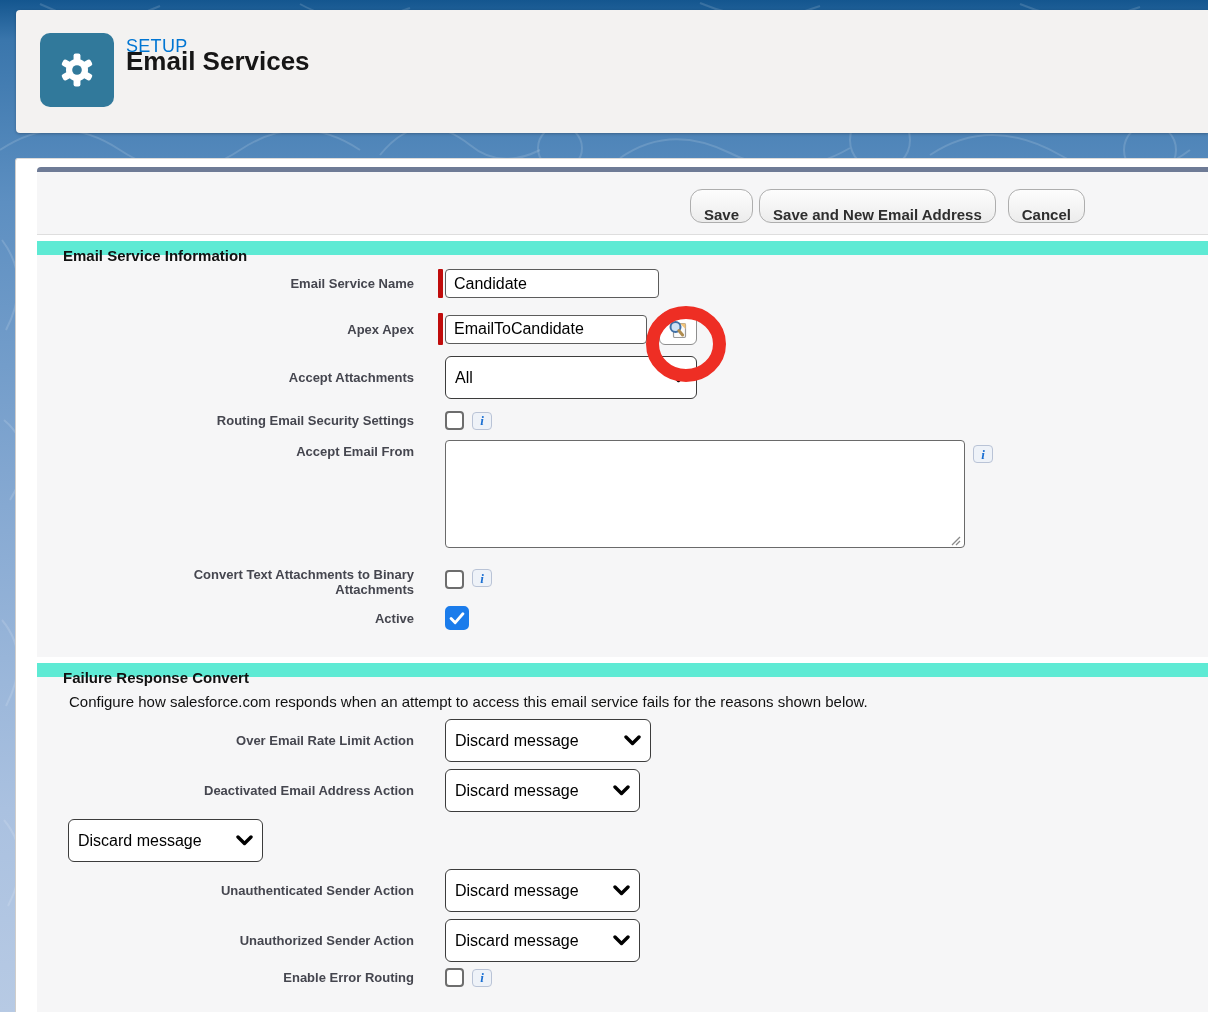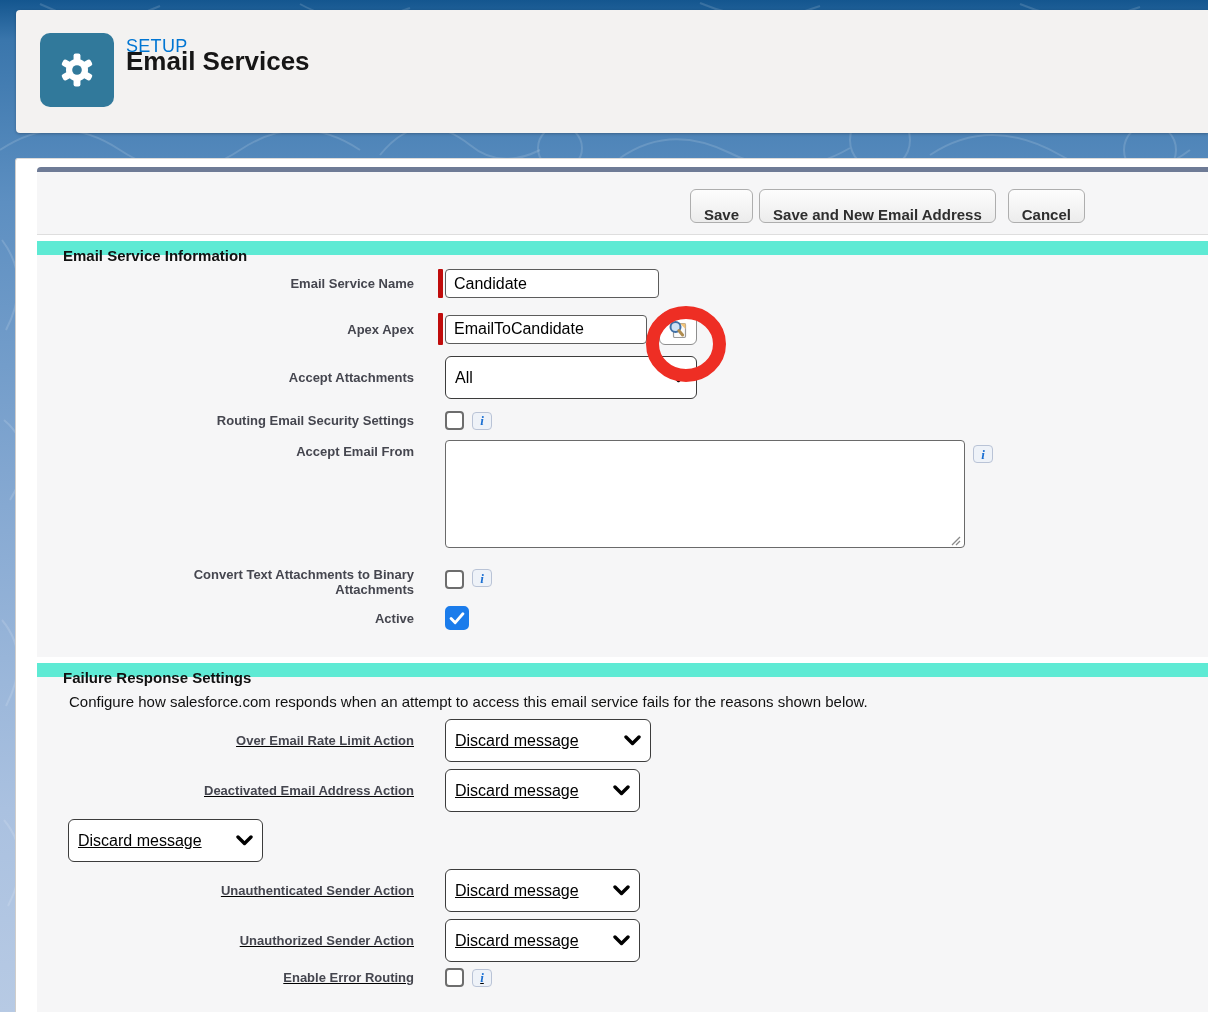--- a/index.html
+++ b/index.html
@@ -20,21 +20,21 @@
   .page-title { position:absolute; left:110px; top:36px; font-size:26px; font-weight:bold; color:#161616; }
 
   
   .content-panel { position:absolute; left:15px; top:158px; right:0; bottom:0;
     background:#fff; border-left:1px solid #cfcdcb; border-top:1px solid #dddbd9; border-radius:3px 0 0 0; }
   .form-block { position:absolute; left:21px; top:8px; right:0; bottom:0;
     background:#f6f6f7; border-top:5px solid #6e7b96; border-radius:4px 0 0 0; }
 
   
   .btn-row { padding:17px 0 11px 653px; display:flex; align-items:center; border-bottom:1px solid #dedede; background:#f6f6f7; }
-  .sf-btn { height:30px; border:1px solid #aeaeae; border-radius:6px; padding:16px 13px;
+  .sf-btn { height:30px; border:1px solid #aeaeae; border-radius:12px; padding:16px 13px;
     background:linear-gradient(180deg,#fdfdfd,#ececec); font-family:"Liberation Sans",sans-serif;
     font-size:15px; font-weight:bold; color:#2e2e2e; cursor:pointer; }
   .sf-btn + .sf-btn { margin-left:6px; }
   .sf-btn.cancel { margin-left:12px; }
 
   .gap-white { height:6px; background:#fff; }
   .section-bar { height:14px; line-height:30px; background:#5eead4; padding-left:26px;
     font-size:15px; font-weight:bold; color:#111; }
 
   
@@ -81,21 +81,21 @@
   .r-adv { margin-top:12px; }
   .r-from { margin-top:10px; }
   .r-from .flabel { padding-top:4px; }
   .r-convert { margin-top:15px; }
   .r-convert .checkbox { margin-top:3px; }
   .r-active { margin-top:9px; }
   .spacer-info { height:27px; }
 
   .fail-desc { padding:16px 0 0 32px; font-size:15px; color:#111; }
   .fail-rows { padding-top:9px; }
-  .fail-rows .row { margin-bottom:7px;text-decoration:underline; }
+  .fail-rows .row { margin-bottom:7px; }
   .r-err { margin-top:-1px; }
   .r-route { margin-top:13px; }
 
   .annotation { position:absolute; left:645px; top:305px; pointer-events:none; z-index:9; }
 </style>
 </head>
 <body>
 
 <div class="bg">
   <svg class="bg-decor" width="1208" height="1012" viewBox="0 0 1208 1012">
@@ -243,21 +243,21 @@
               <polyline points="1.5,5.5 5,9 11.5,1.5" fill="none" stroke="#fff" stroke-width="2.4" stroke-linecap="round" stroke-linejoin="round"></polyline>
             </svg>
           </div>
         </div>
       </div>
 
       <div class="spacer-info"></div>
     </div>
 
     <div class="gap-white"></div>
-    <div class="section-bar">Failure Response Settings</div>
+    <div class="section-bar">Failure Response Convert</div>
 
     <div>
       <div class="fail-desc">Configure how salesforce.com responds when an attempt to access this email service fails for the reasons shown below.</div>
 
       <div class="fail-rows">
         <div class="row">
           <div class="flabel">Over Email Rate Limit Action</div>
           <div class="marker-slot"></div>
           <div class="field">
             <div class="sel" style="width:206px">

